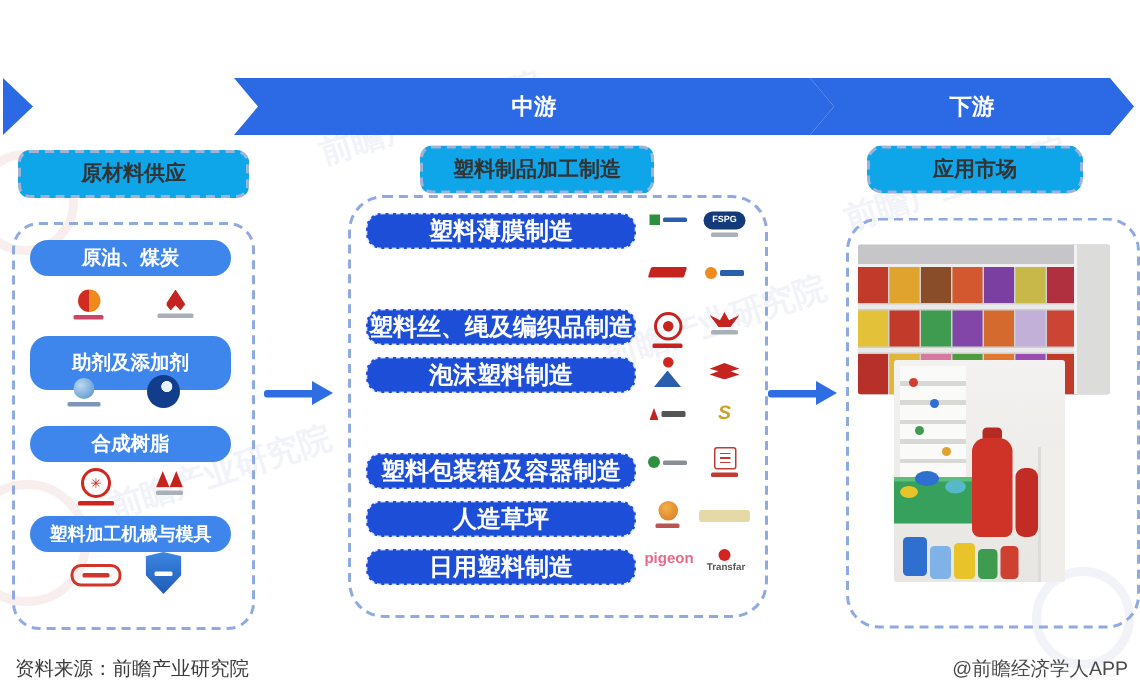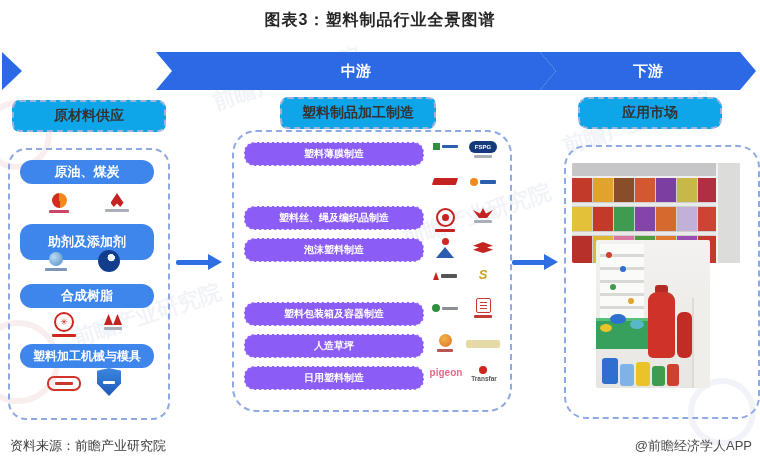--- a/index.html
+++ b/index.html
@@ -12,23 +12,23 @@
         display:flex;align-items:center;justify-content:center;font-size:15px;font-weight:bold;
         clip-path:polygon(0 0,calc(100% - 16px) 0,100% 50%,calc(100% - 16px) 100%,0 100%,16px 50%);}
   .chev.lead{clip-path:polygon(0 0,100% 50%,0 100%);}
   
   .hdr{position:absolute;border:2px dashed #9fb3d9;border-radius:8px;background:#0ea5e9;
        display:flex;align-items:center;justify-content:center;font-weight:bold;font-size:14px;color:#333;z-index:3;}
   .cont{position:absolute;border:2px dashed #8fa9e2;border-radius:18px;z-index:1;}
   
   .pill{position:absolute;background:#3e86ec;border-radius:12px;color:#fff;font-weight:bold;
         display:flex;align-items:center;justify-content:center;font-size:13px;z-index:2;}
-  .mpill{position:absolute;left:244px;width:178px;height:22px;background:#8b5cf6;
+  .mpill{position:absolute;left:244px;width:178px;height:22px;background:#1d4ed8;
          border:1px dashed rgba(255,255,255,.85);border-radius:10px;color:#fff;font-weight:bold;
-         font-size:10px;display:flex;align-items:center;justify-content:center;z-index:2;}
+         font-size:16px;display:flex;align-items:center;justify-content:center;z-index:2;}
   
   .flow{position:absolute;top:254px;width:46px;height:16px;z-index:2;}
   .flow .shaft{position:absolute;left:0;top:6px;width:34px;height:5px;background:#2e6ee2;border-radius:2px;}
   .flow .head{position:absolute;left:32px;top:0;width:0;height:0;
               border-left:14px solid #2e6ee2;border-top:8px solid transparent;border-bottom:8px solid transparent;}
   
   .lg{position:absolute;display:flex;flex-direction:column;align-items:center;justify-content:center;gap:2px;z-index:2;}
   .dot{border-radius:50%;}
   .bar{height:3px;border-radius:1px;background:#aab0b8;width:22px;}
   .oval{border-radius:7px;display:flex;align-items:center;justify-content:center;
@@ -74,21 +74,20 @@
 <div class="stage">
 
   <div class="wm-ring" style="left:-18px;top:100px;width:58px;height:58px;"></div>
   <div class="wm-ring" style="left:-24px;top:320px;width:72px;height:72px;"></div>
   <div class="wm-ring" style="left:688px;top:378px;width:56px;height:56px;border-color:rgba(150,160,200,.12);"></div>
   <div class="wm-text" style="left:210px;top:64px;">前瞻产业研究院</div>
   <div class="wm-text" style="left:400px;top:200px;">前瞻产业研究院</div>
   <div class="wm-text" style="left:70px;top:300px;">前瞻产业研究院</div>
   <div class="wm-text" style="left:560px;top:108px;">前瞻产业研究院</div>
 
-  <div class="title">图表3：塑料制品行业全景图谱</div>
 
   <div class="chev lead" style="left:2px;width:20px;"></div>
   <div class="chev" style="left:540px;width:216px;">
     <span>下游</span>
   </div>
   <div class="chev" style="left:156px;width:400px;">
     <span>中游</span>
   </div>
 
   <div class="hdr" style="left:12px;top:100px;width:150px;height:28px;">原材料供应</div>

